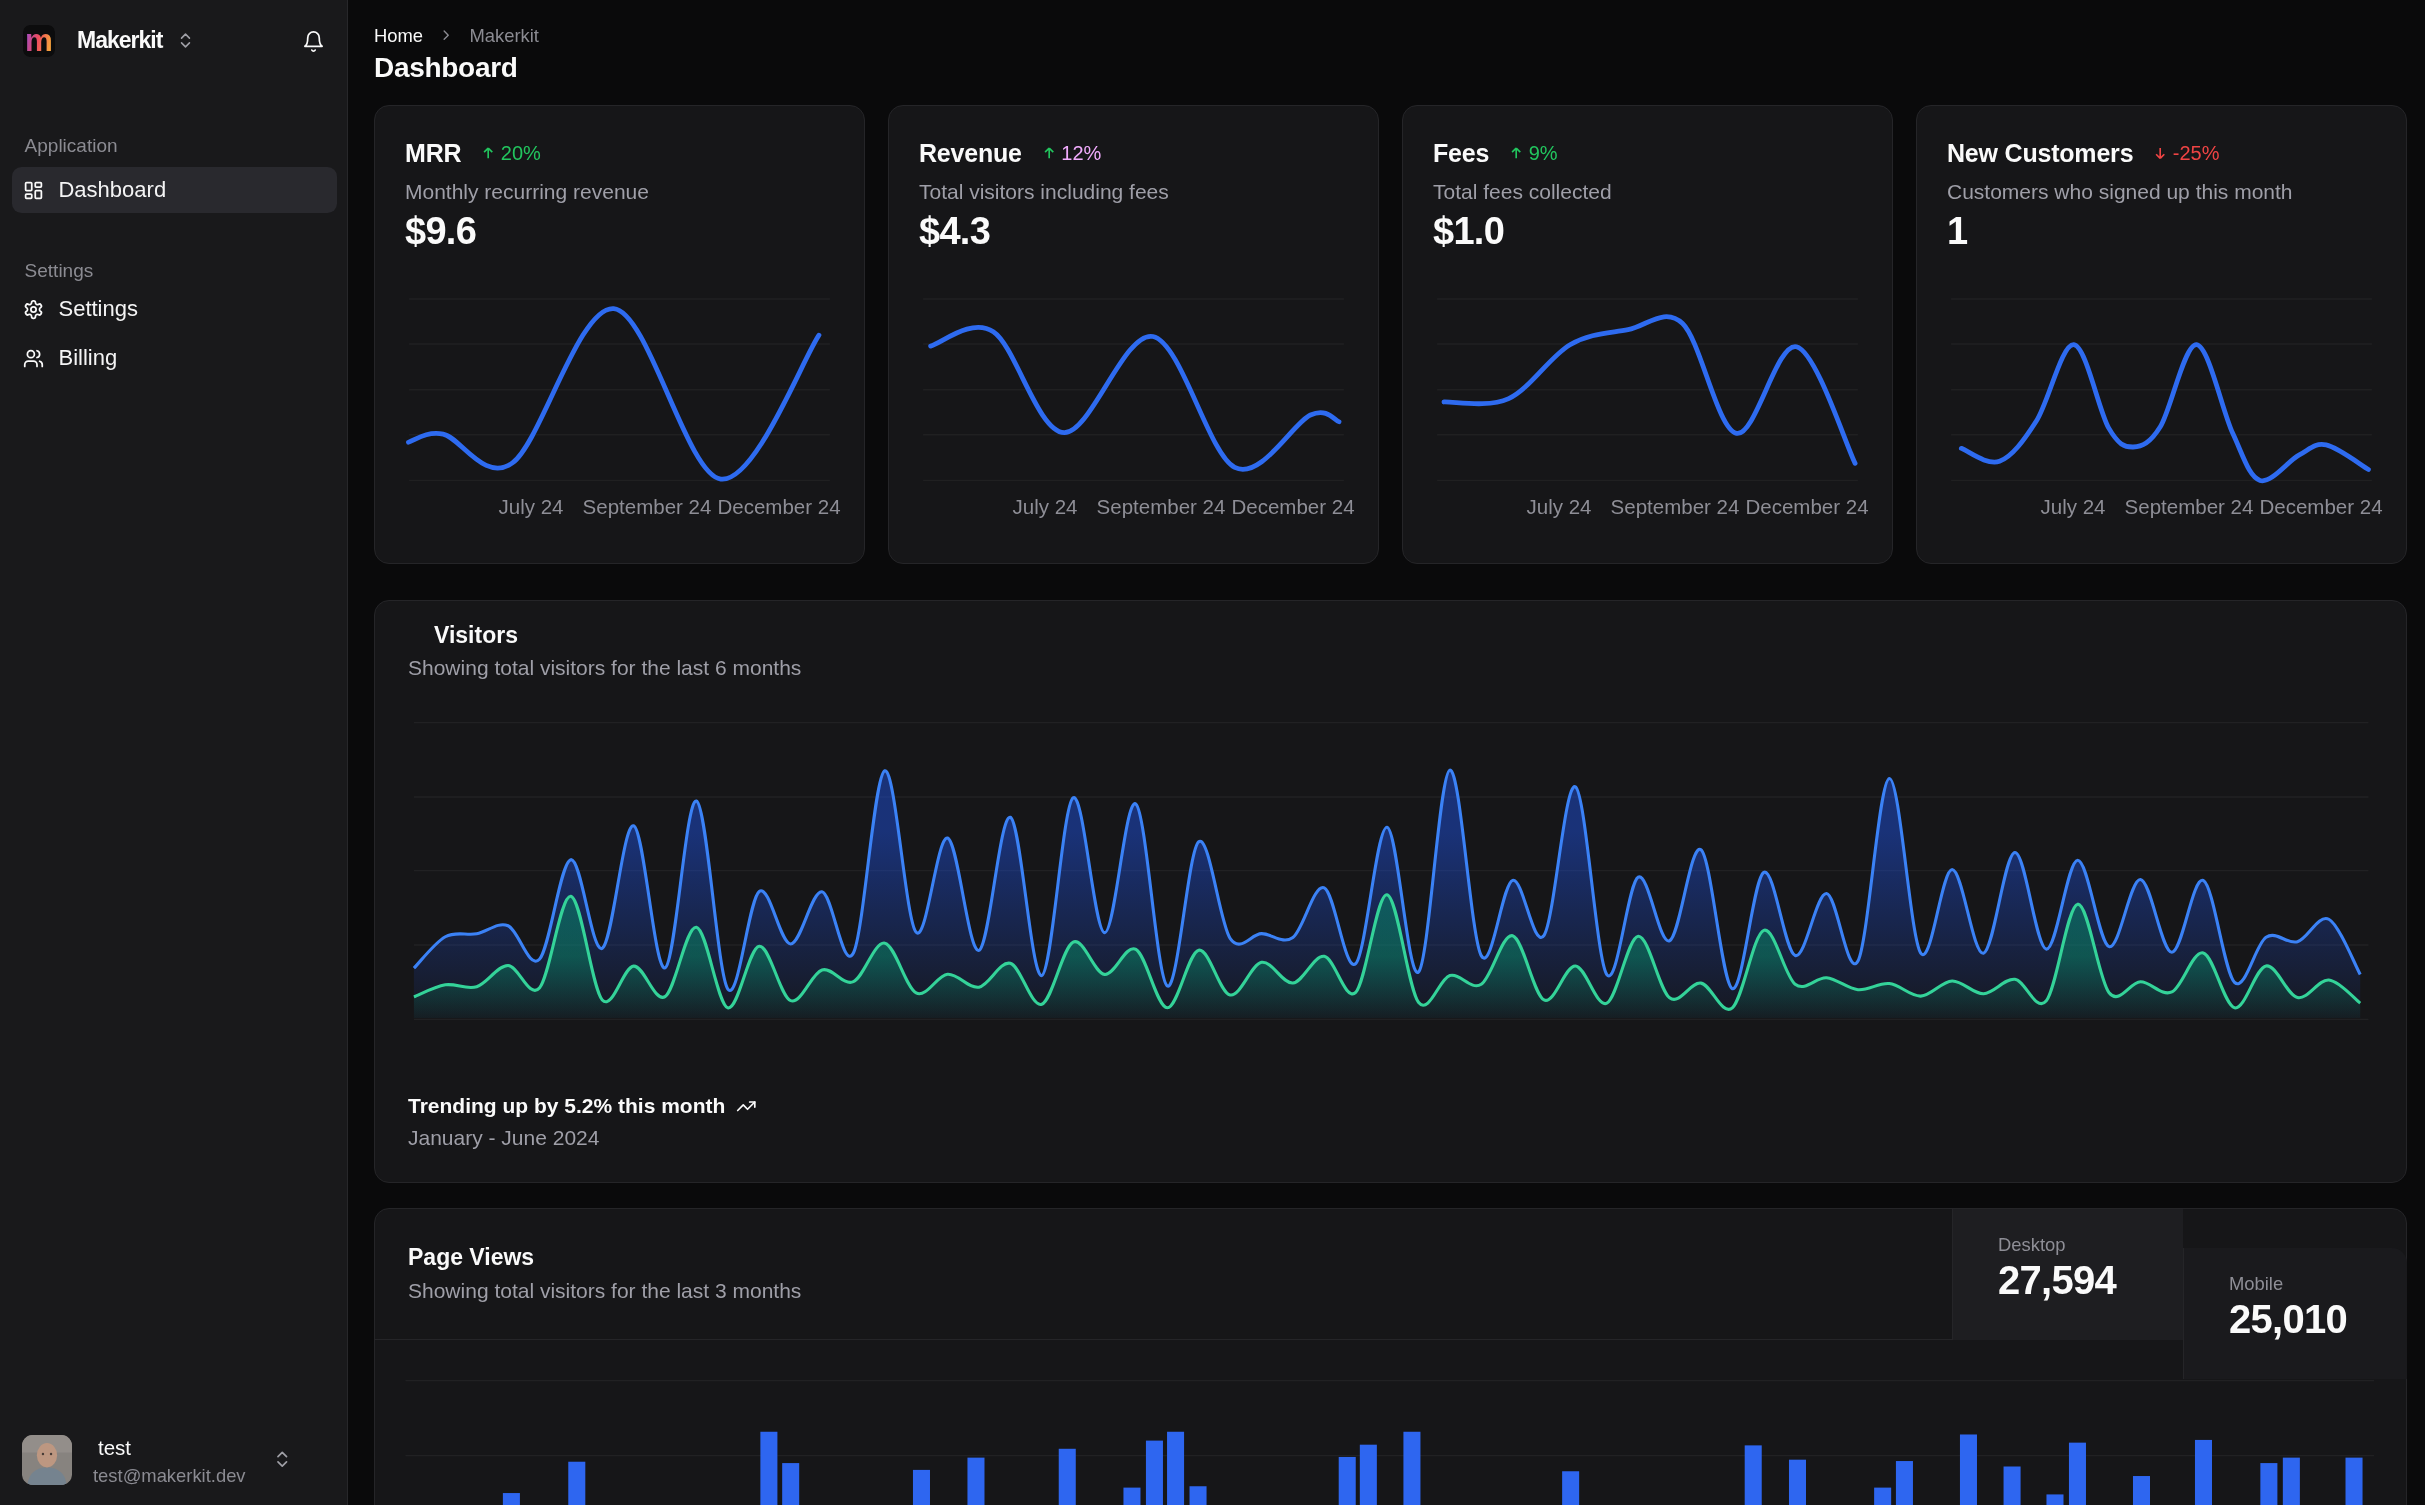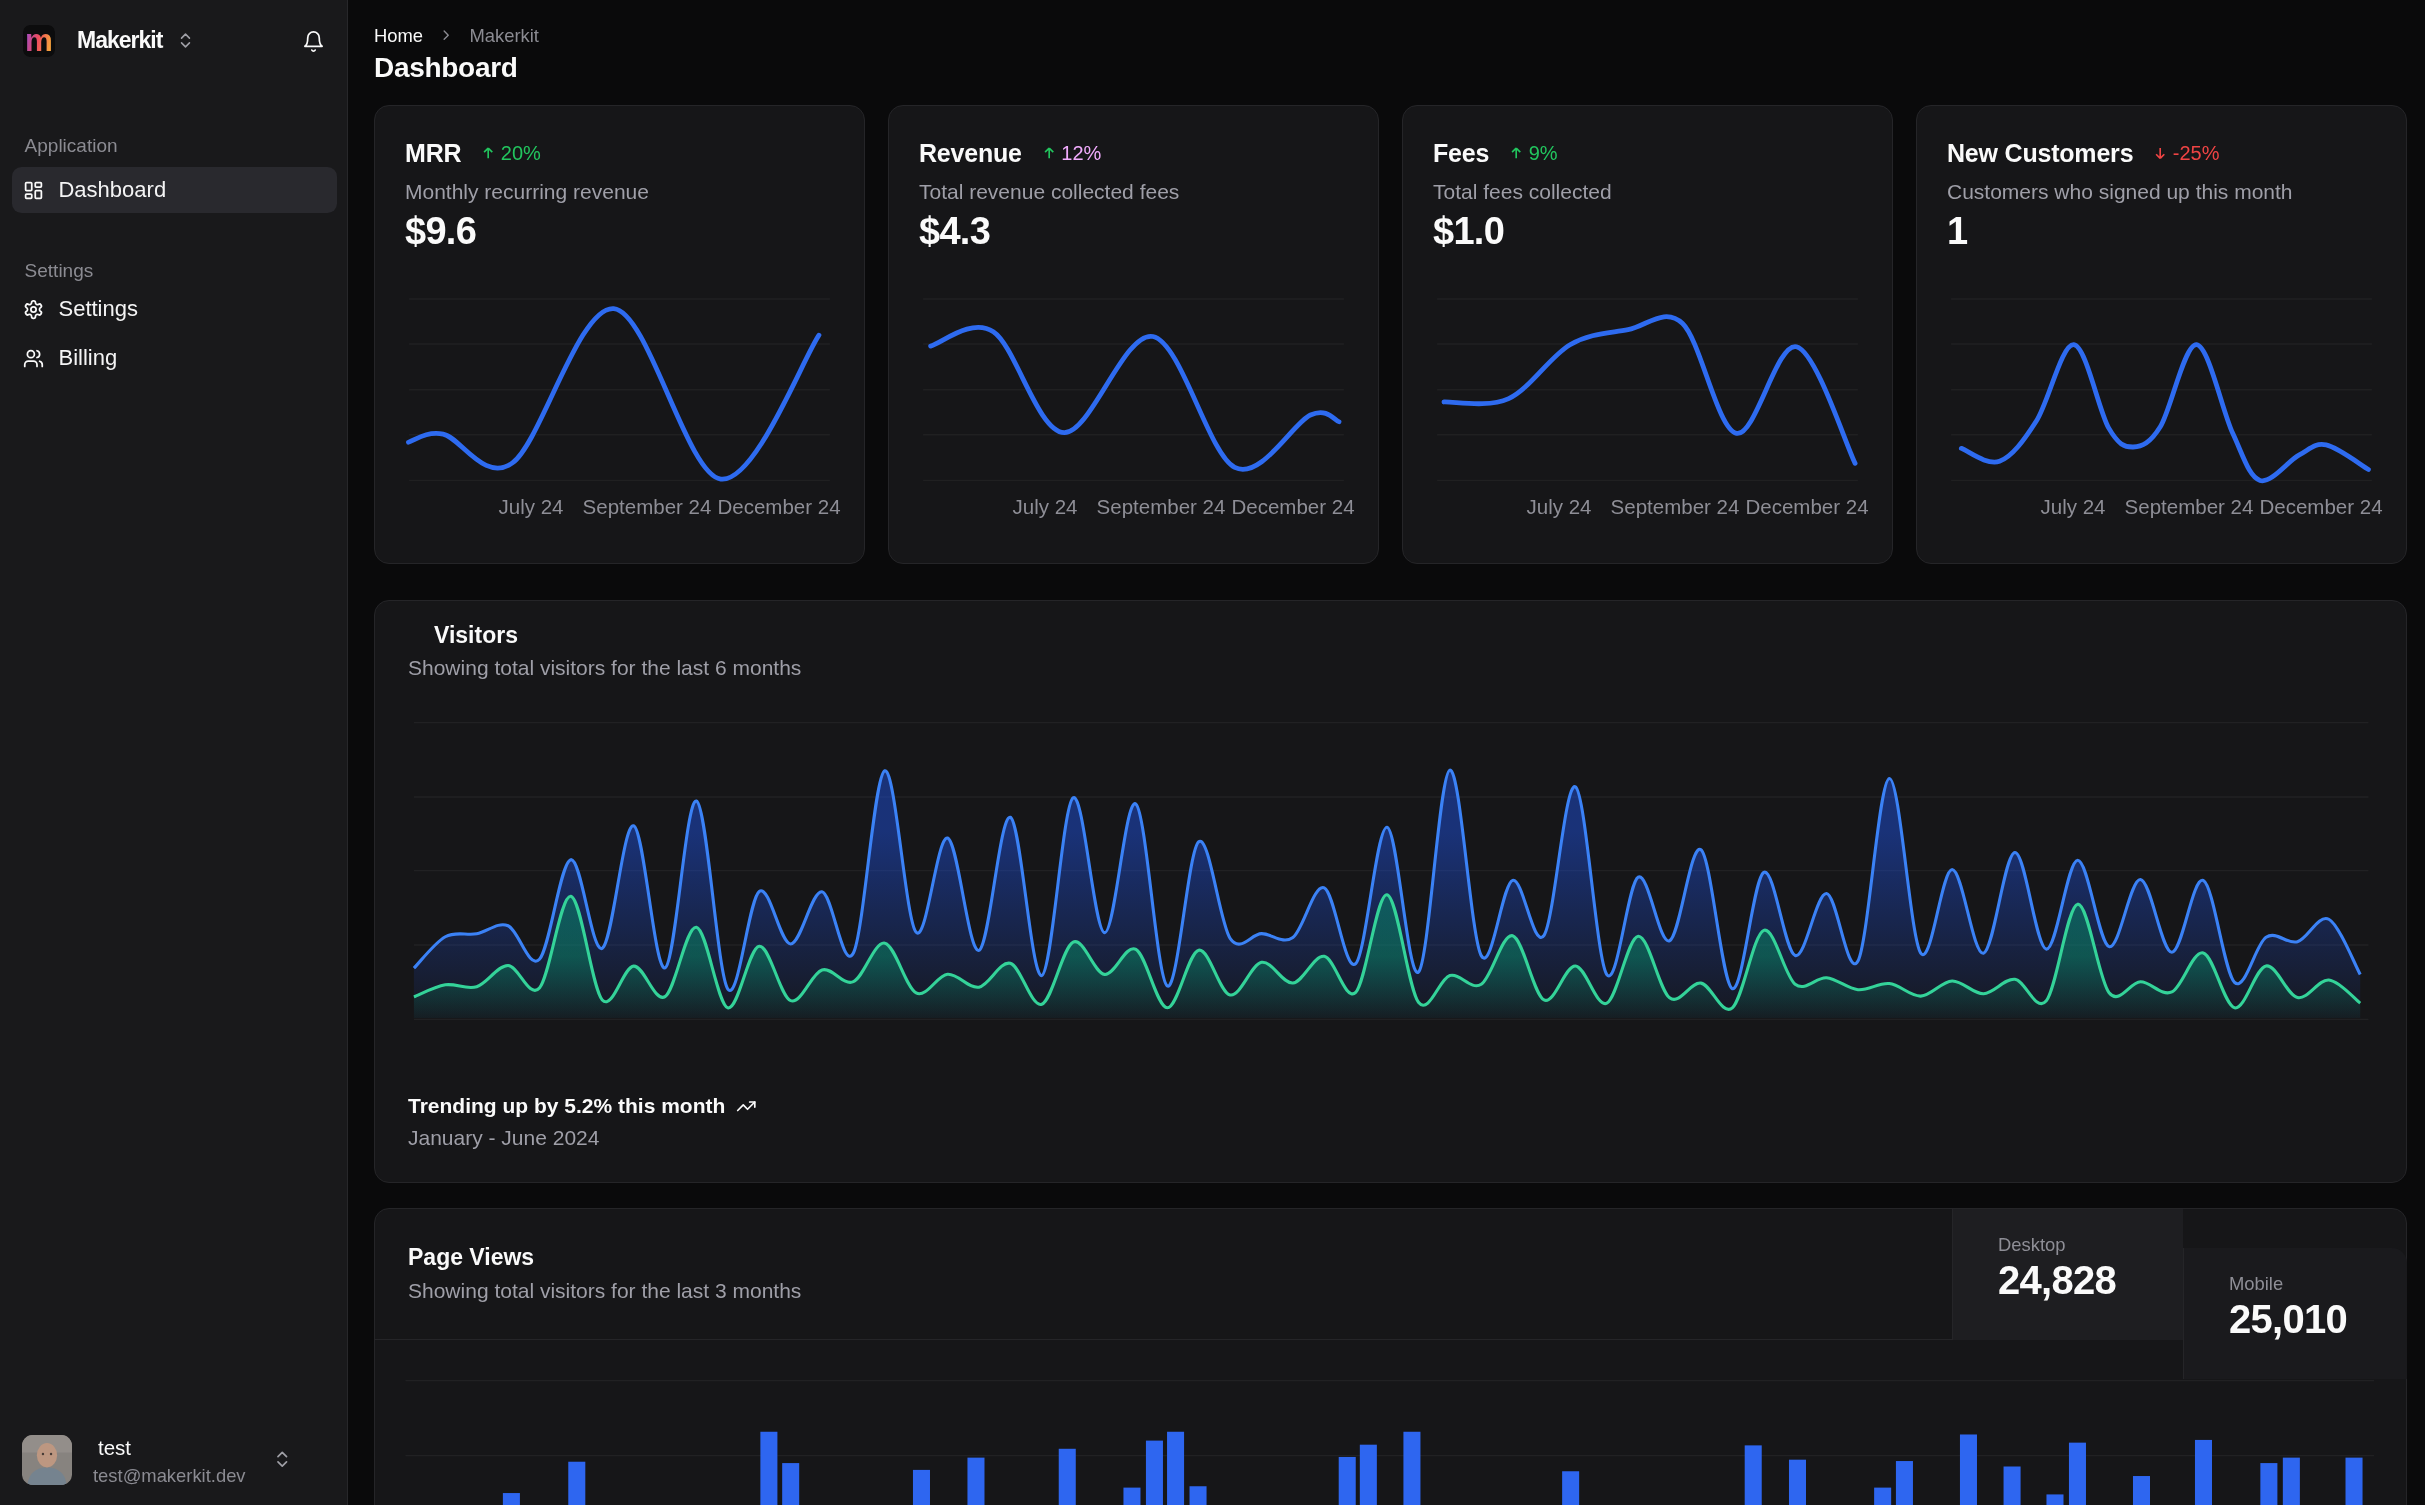--- a/index.html
+++ b/index.html
@@ -160,21 +160,21 @@
         <div class="axlbl" style="left:272px">September 24</div>
         <div class="axlbl" style="left:404px">December 24</div>
 </div>
 <div class="card stat" style="left:539px">
   <div class="stat-head">
           <span class="stat-title">Revenue</span>
     <span class="pct" style="color:#f0abfc"><svg width="16.4" height="16.4" viewBox="0 0 16 16" fill="none" stroke="#22c55e" stroke-width="1.6">
               <path d="M8 3 L8 13 M8 3 L4 7 M8 3 L12 7"></path>
             </svg>12%</span>
   </div>
-  <div class="stat-sub">Total revenue collected fees</div>
+  <div class="stat-sub">Total visitors including fees</div>
   <div class="stat-val">$4.3</div>
   <svg class="spark" width="491" height="459" viewBox="0 0 720 673" fill="none">
           <line x1="50" x2="667" y1="283" y2="283" stroke="#ffffff" stroke-opacity="0.045" stroke-width="2"></line>
           <line x1="50" x2="667" y1="349" y2="349" stroke="#ffffff" stroke-opacity="0.045" stroke-width="2"></line>
           <line x1="50" x2="667" y1="416" y2="416" stroke="#ffffff" stroke-opacity="0.045" stroke-width="2"></line>
           <line x1="50" x2="667" y1="482" y2="482" stroke="#ffffff" stroke-opacity="0.045" stroke-width="2"></line>
           <line x1="50" x2="667" y1="549" y2="549" stroke="#ffffff" stroke-opacity="0.045" stroke-width="2"></line>
     <path d="M61.0,352.0 C76.3,348.5 120.3,309.8 153.0,331.0 C185.7,352.2 218.0,477.8 257.0,479.0 C296.0,480.2 345.3,329.5 387.0,338.0 C428.7,346.5 468.5,510.8 507.0,530.0 C545.5,549.2 592.5,464.2 618.0,453.0 C643.5,441.8 653.0,461.3 660.0,463.0" stroke="#2e6bf0" stroke-width="7" stroke-linecap="round" stroke-linejoin="round"></path>
   </svg>
   <div class="axlbl" style="left:156px">July 24</div>
@@ -287,21 +287,21 @@
         <rect x="2669" y="339" width="25" height="101" fill="#2e66f0"></rect>
         <rect x="2765" y="373" width="25" height="67" fill="#2e66f0"></rect>
         <rect x="2798" y="365" width="25" height="75" fill="#2e66f0"></rect>
         <rect x="2890" y="365" width="25" height="75" fill="#2e66f0"></rect>
       </svg>
     <div class="pv-head">
       <div class="pvtitle">Page Views</div>
       <div class="pvsub">Showing total visitors for the last 3 months</div>
       <div class="pvbox desktop">
           <div class="pvlabel">Desktop</div>
-          <div class="pvval">24,828</div>
+          <div class="pvval">27,594</div>
         </div>
       <div class="pvbox mobile">
           <div class="pvlabel">Mobile</div>
           <div class="pvval">25,010</div>
         </div>
     </div>
   </div>
 </div>
 
 </body></html>

